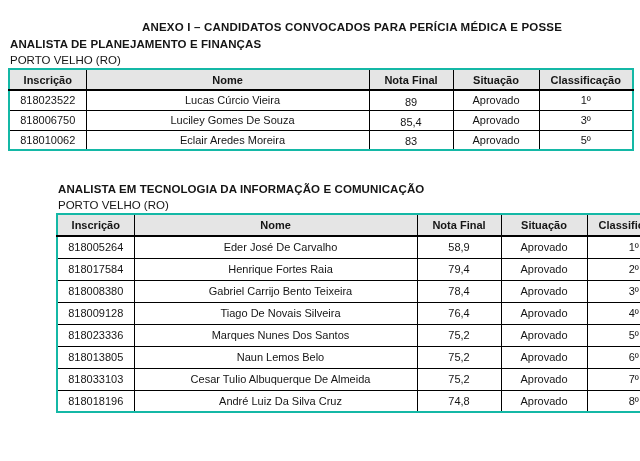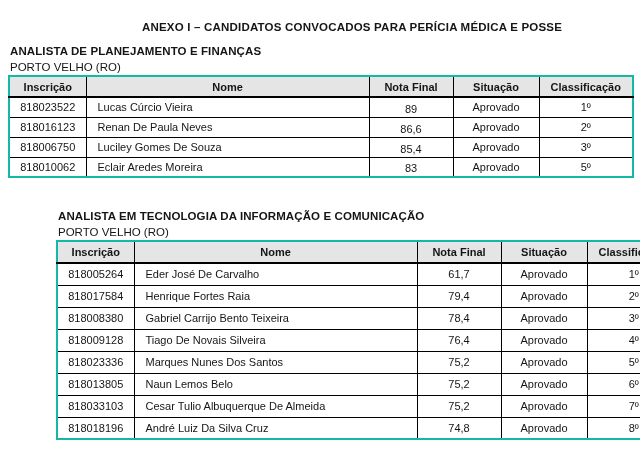--- a/index.html
+++ b/index.html
@@ -18,21 +18,21 @@
   }
   .doc-title {
     margin: 21px 0 0 64px;
     text-align: center;
     font-size: 11.5px;
     font-weight: bold;
     letter-spacing: 0.2px;
     white-space: nowrap;
   }
   .section { margin: 0; }
-  .section-0 { margin-top: 12px; }
+  .section-0 { margin-top: 5px; }
   .section-1 { margin-top: 32px; padding-left: 48px; }
   .section-heading {
     font-size: 11.5px;
     font-weight: bold;
     padding-left: 2px;
     letter-spacing: 0.1px;
   }
   .section-location {
     font-size: 11.5px;
     font-weight: normal;
@@ -59,21 +59,21 @@
   }
   table.results th {
     font-weight: bold;
     border-bottom-width: 2px;
   }
   .section-0 thead tr { height: 21px; }
   .section-0 tbody tr { height: 20px; }
   .section-1 thead tr { height: 22px; }
   .section-1 tbody tr { height: 22px; }
   td.col-0, td.col-2, td.col-3, td.col-4, th { text-align: center; }
-  td.col-1 { text-align: left; padding-left: 11px; }
+  td.col-1 { text-align: center; padding-left: 11px; }
   td { vertical-align: middle; }
   .section-0 td.col-2 { vertical-align: bottom; padding-bottom: 2px; }
 </style>
 </head>
 <body>
 
 <div class="page">
   <div class="doc-title">ANEXO I – CANDIDATOS CONVOCADOS PARA PERÍCIA MÉDICA E POSSE</div>
   <div id="sections-host">
   <div class="section section-0">
@@ -98,27 +98,20 @@
           </thead>
       <tbody>
             <tr>
               <td class="col-0">818023522</td>
               <td class="col-1">Lucas Cúrcio Vieira</td>
               <td class="col-2">89</td>
               <td class="col-3">Aprovado</td>
               <td class="col-4">1º</td>
             </tr>
             <tr>
-              <td class="col-0">818016123</td>
-              <td class="col-1">Renan De Paula Neves</td>
-              <td class="col-2">86,6</td>
-              <td class="col-3">Aprovado</td>
-              <td class="col-4">2º</td>
-            </tr>
-            <tr>
               <td class="col-0">818006750</td>
               <td class="col-1">Luciley Gomes De Souza</td>
               <td class="col-2">85,4</td>
               <td class="col-3">Aprovado</td>
               <td class="col-4">3º</td>
             </tr>
             <tr>
               <td class="col-0">818010062</td>
               <td class="col-1">Eclair Aredes Moreira</td>
               <td class="col-2">83</td>
@@ -146,21 +139,21 @@
               <th style="background: rgb(229, 229, 229);">Nome</th>
               <th style="background: rgb(229, 229, 229);">Nota Final</th>
               <th style="background: rgb(229, 229, 229);">Situação</th>
               <th style="background: rgb(229, 229, 229);">Classificação</th>
             </tr>
           </thead>
       <tbody>
             <tr>
               <td class="col-0">818005264</td>
               <td class="col-1">Eder José De Carvalho</td>
-              <td class="col-2">61,7</td>
+              <td class="col-2">58,9</td>
               <td class="col-3">Aprovado</td>
               <td class="col-4">1º</td>
             </tr>
             <tr>
               <td class="col-0">818017584</td>
               <td class="col-1">Henrique Fortes Raia</td>
               <td class="col-2">79,4</td>
               <td class="col-3">Aprovado</td>
               <td class="col-4">2º</td>
             </tr>

